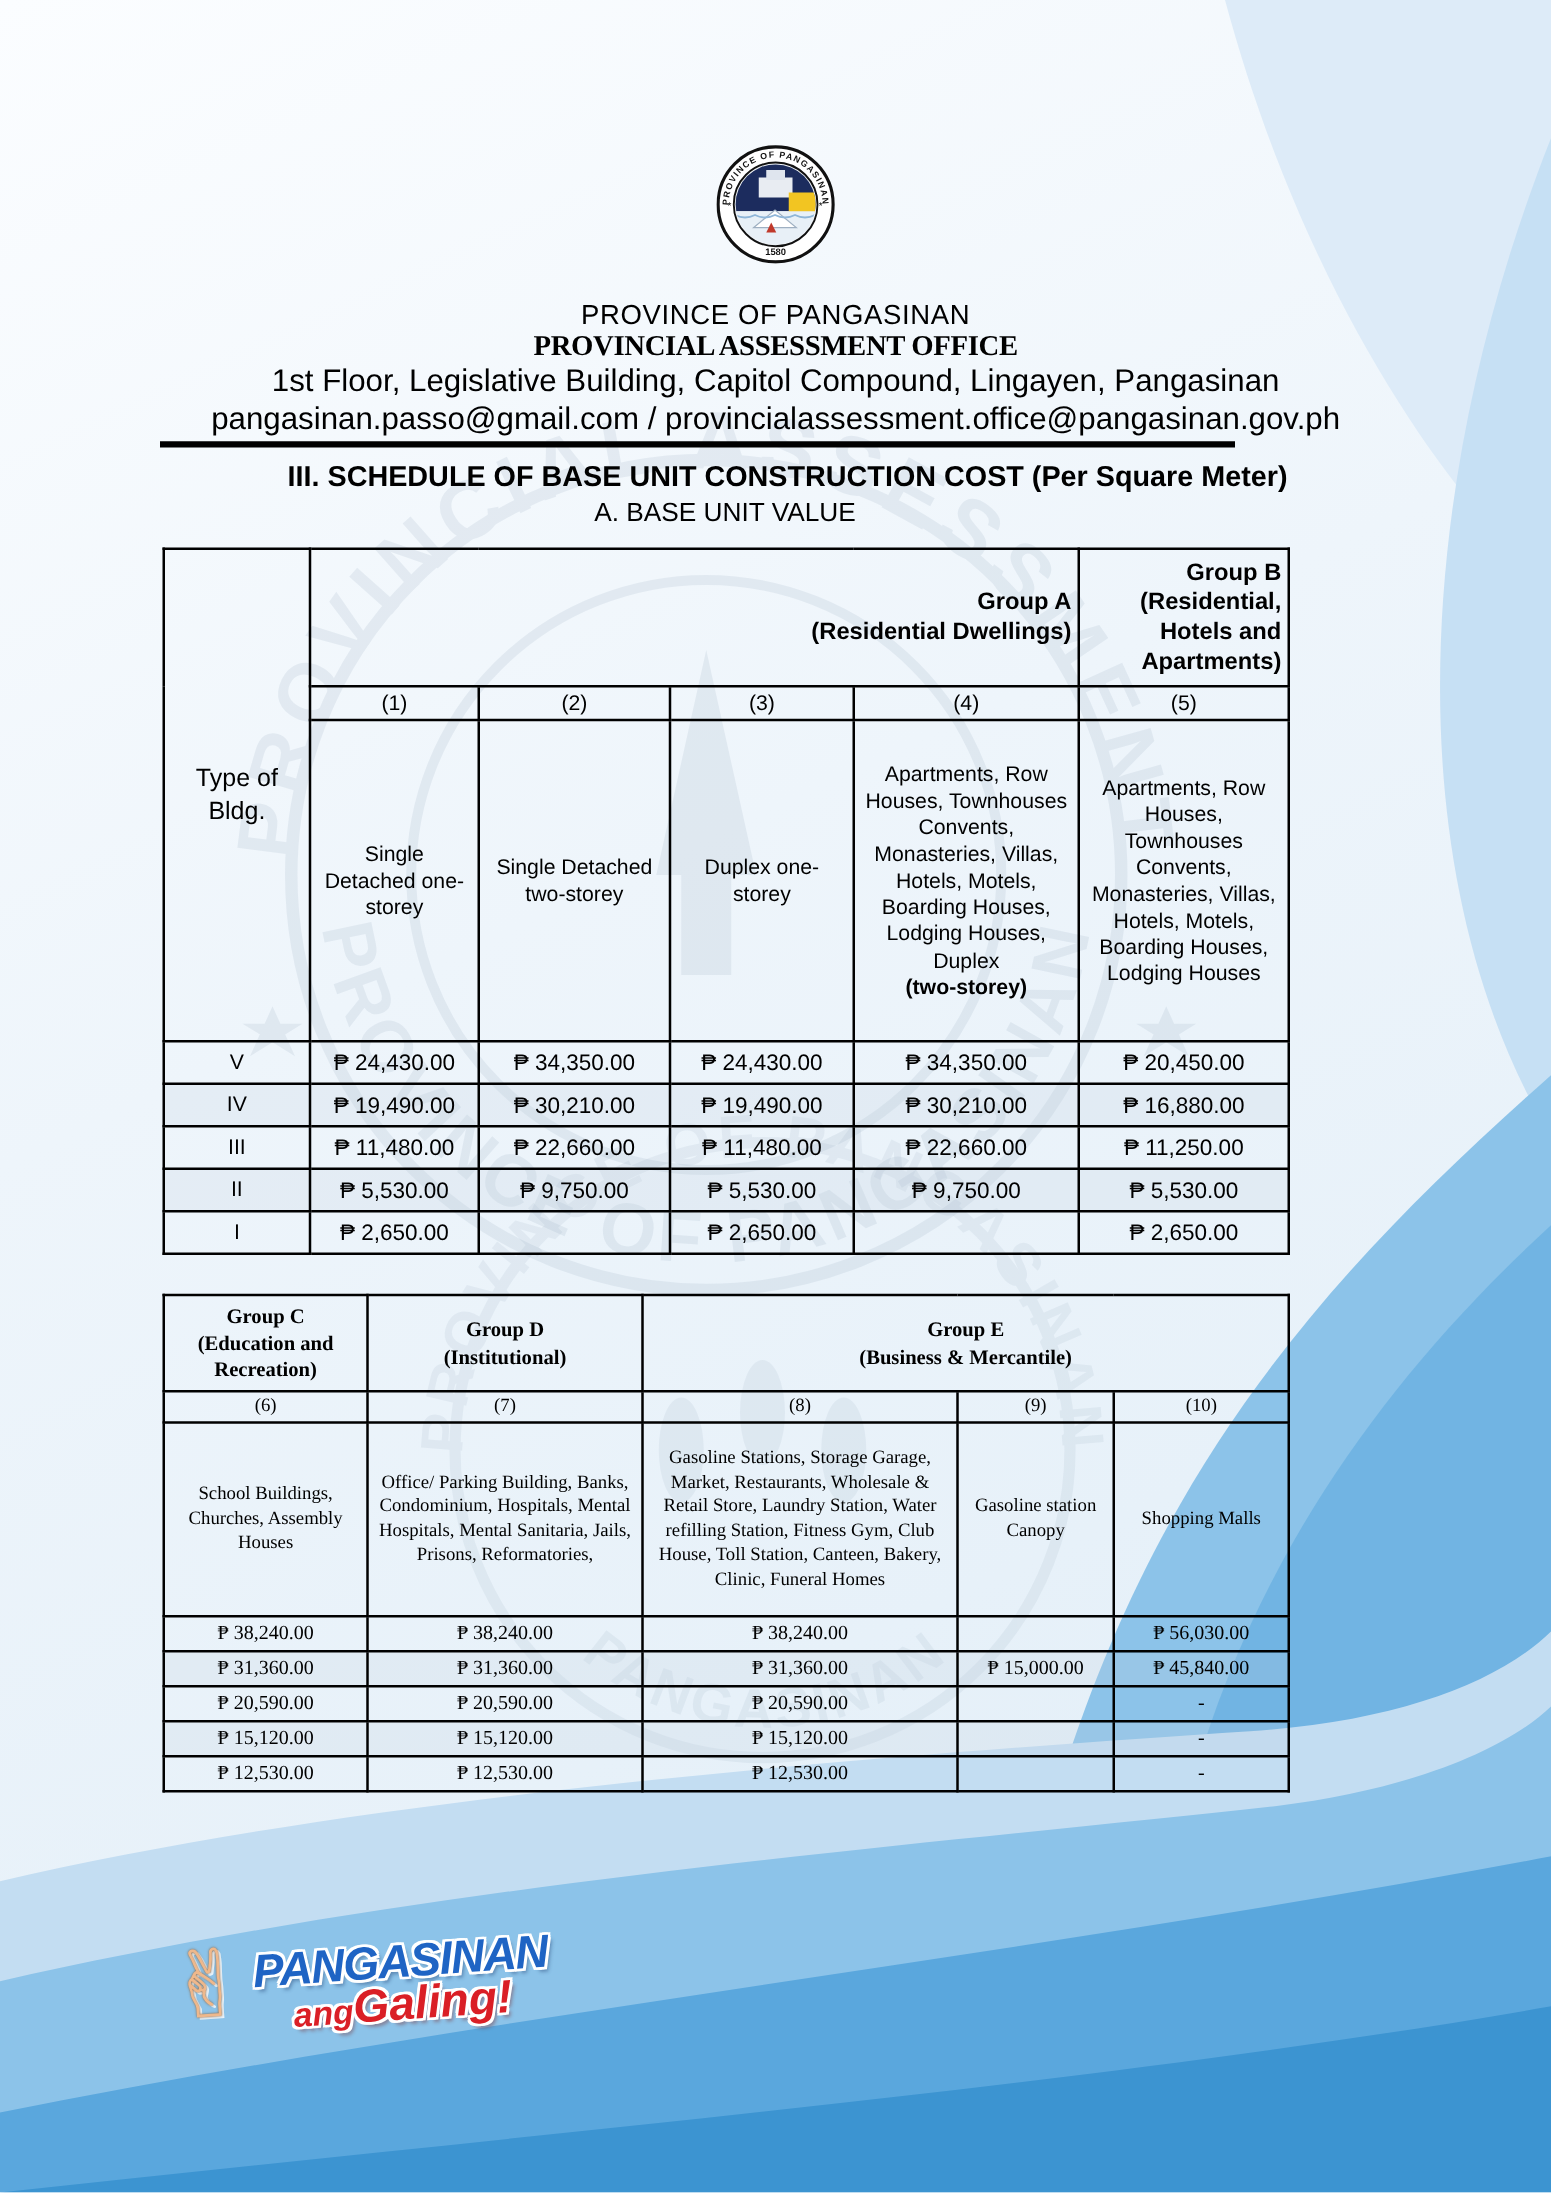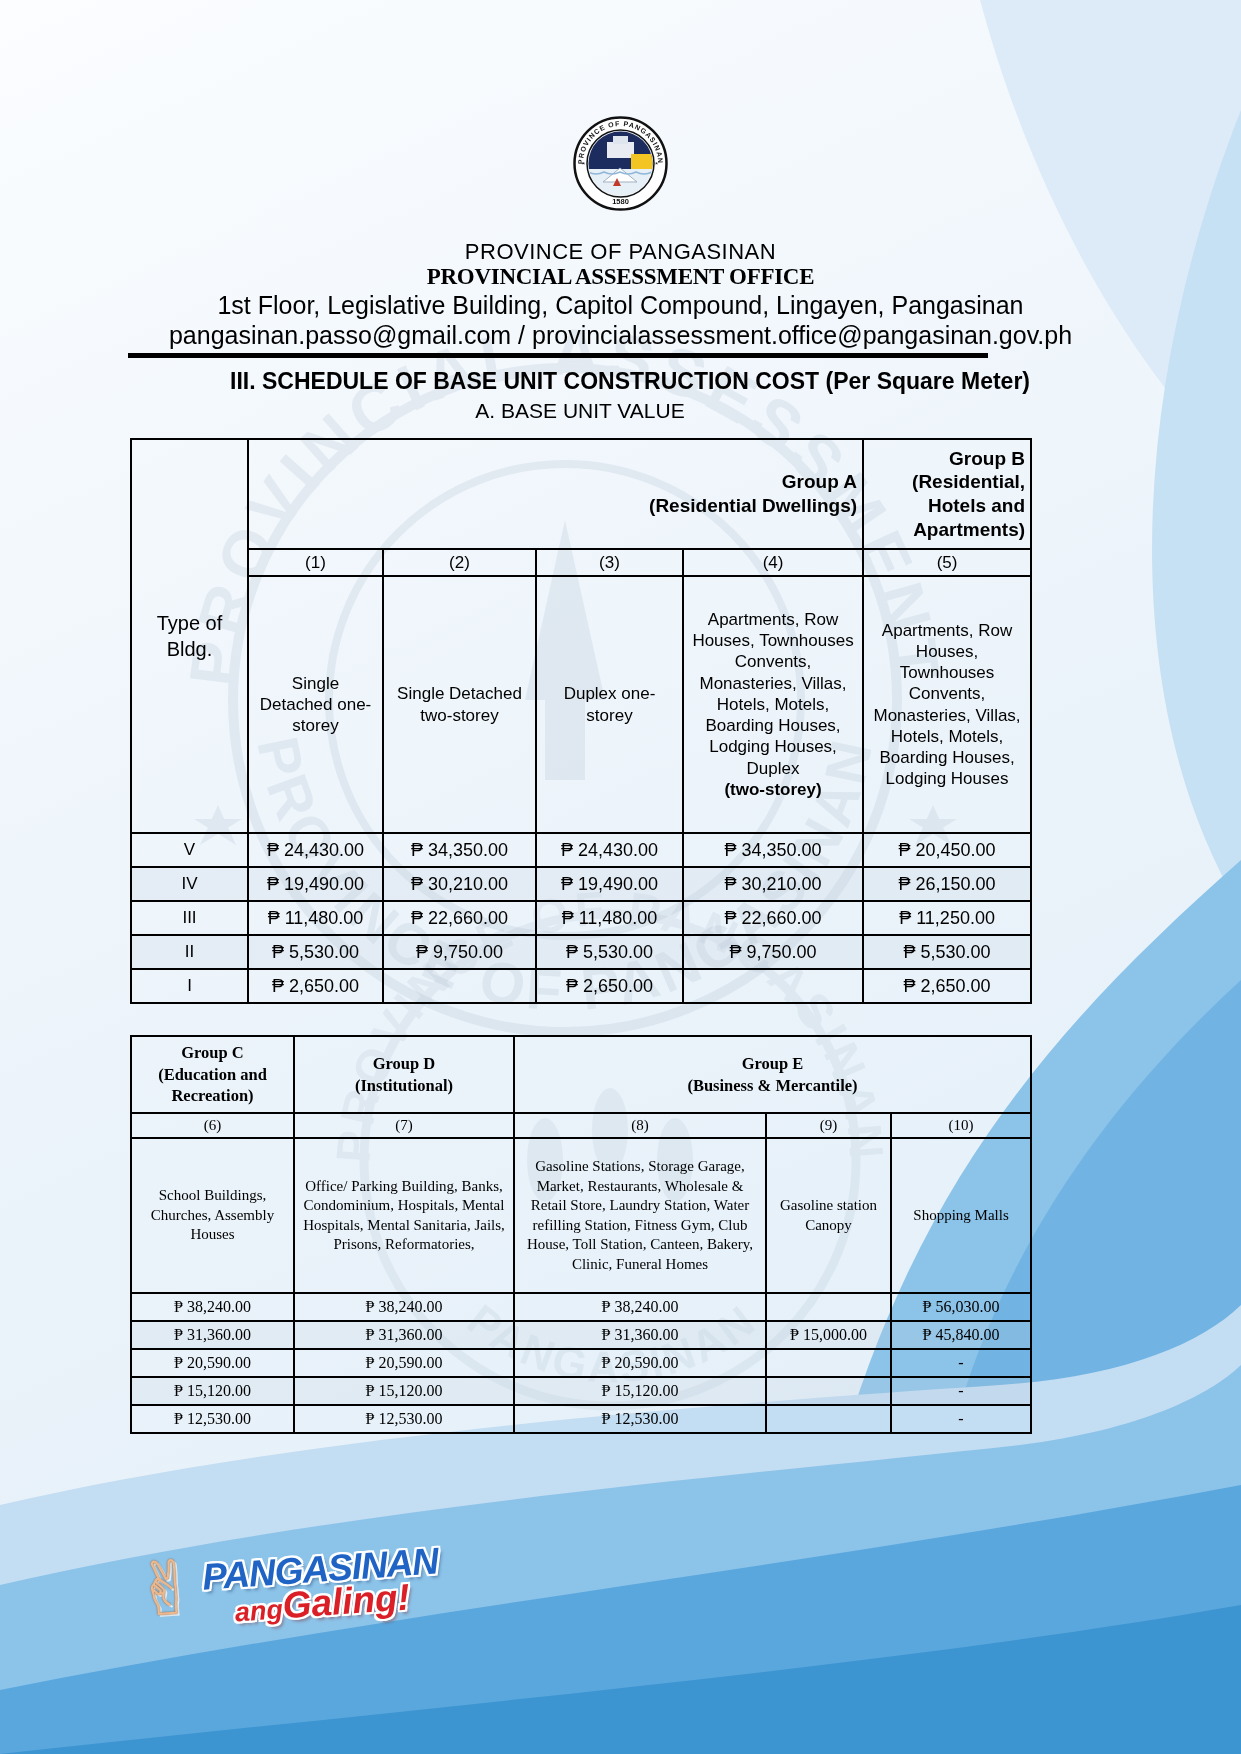--- a/index.html
+++ b/index.html
@@ -188,21 +188,21 @@
         <td class="val-cell">₱ 24,430.00</td>
         <td class="val-cell">₱ 34,350.00</td>
         <td class="val-cell">₱ 20,450.00</td>
       </tr>
       <tr class="row-shade">
         <td class="type-cell">IV</td>
         <td class="val-cell">₱ 19,490.00</td>
         <td class="val-cell">₱ 30,210.00</td>
         <td class="val-cell">₱ 19,490.00</td>
         <td class="val-cell">₱ 30,210.00</td>
-        <td class="val-cell">₱ 26,150.00</td>
+        <td class="val-cell">₱ 16,880.00</td>
       </tr>
       <tr>
         <td class="type-cell">III</td>
         <td class="val-cell">₱ 11,480.00</td>
         <td class="val-cell">₱ 22,660.00</td>
         <td class="val-cell">₱ 11,480.00</td>
         <td class="val-cell">₱ 22,660.00</td>
         <td class="val-cell">₱ 11,250.00</td>
       </tr>
       <tr class="row-shade">

